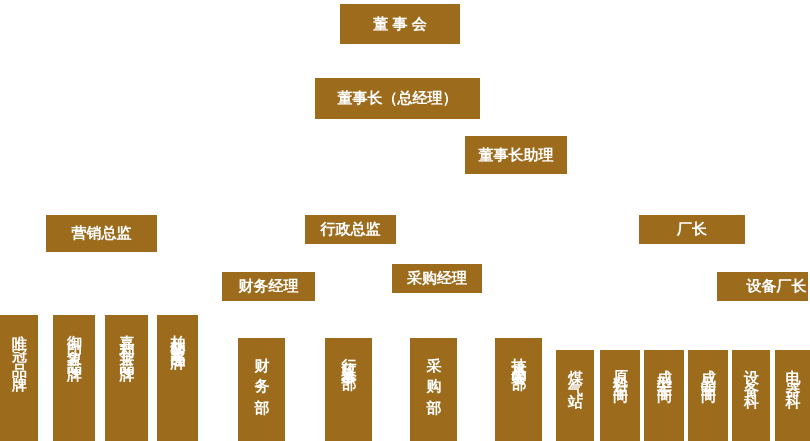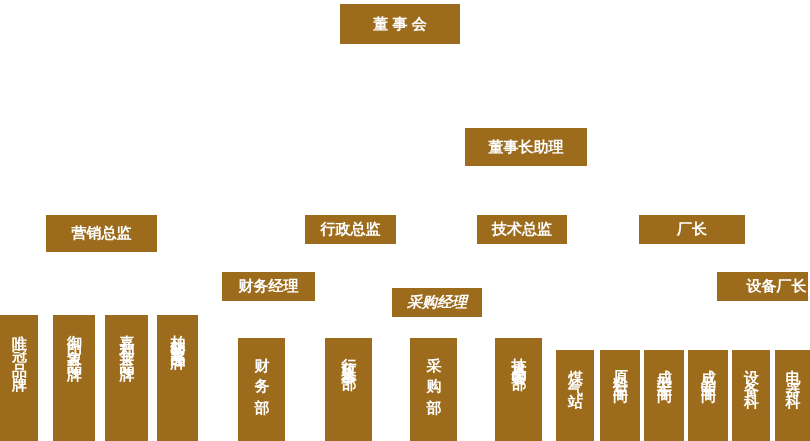--- a/index.html
+++ b/index.html
@@ -37,29 +37,29 @@
   .ls4  span { letter-spacing: 4px; }
   .ls6  span { letter-spacing: 6px; }
   .ls8  span { letter-spacing: 8px; }
   .ls12 span { letter-spacing: 12px; }
   .ls14 span { letter-spacing: 14px; }
   .ls20 span { letter-spacing: 20px; }
 
   
   .n-board     { left: 340px; top: 4px;   width: 120px; height: 40px; font-size: 17px; }
   .n-chairman  { left: 315px; top: 78px;  width: 165px; height: 41px; }
-  .n-assistant { left: 465px; top: 128px; width: 122px; height: 38px; text-align: center; }
+  .n-assistant { left: 465px; top: 136px; width: 102px; height: 38px; text-align: center; }
   
   .n-marketing { left: 46px;  top: 215px; width: 111px; height: 37px; }
   .n-admin     { left: 305px; top: 215px; width: 91px;  height: 29px; }
   .n-tech      { left: 477px; top: 215px; width: 90px;  height: 29px; }
   .n-factory   { left: 639px; top: 215px; width: 106px;  height: 29px; }
   
   .n-finmgr    { left: 222px; top: 272px; width: 93px;  height: 29px; }
-  .n-purmgr    { left: 392px; top: 288px; width: 90px;  height: 29px; font-style: italic; }
+  .n-purmgr    { left: 392px; top: 264px; width: 90px;  height: 29px; }
   .n-eqdir     { left: 717px; top: 272px; width: 91px;  height: 29px; padding-left: 28px; }
   
   .n-brand1  { left: 0;     top: 315px; width: 38px; height: 126px; }
   .n-brand2  { left: 53px;  top: 315px; width: 42px; height: 126px; }
   .n-brand3  { left: 105px; top: 315px; width: 43px; height: 126px; }
   .n-brand4  { left: 157px; top: 315px; width: 41px; height: 126px; }
   .n-findept { left: 238px; top: 338px; width: 47px; height: 103px; }
   .n-adminhr { left: 325px; top: 338px; width: 47px; height: 103px; }
   .n-purdept { left: 410px; top: 338px; width: 47px; height: 103px; }
   .n-techqc  { left: 495px; top: 338px; width: 47px; height: 103px; }
@@ -71,32 +71,32 @@
   .n-elsec   { left: 775px; top: 350px; width: 35px; height: 91px; }
 </style>
 </head>
 <body>
 
 <div class="chart">
 
   <div class="node h n-board">
     <span>董 事 会</span>
   </div>
+  <div class="node h n-chairman">
+    <span>董事长（总经理）</span>
+  </div>
   <div class="node h n-assistant">
     <span>董事长助理</span>
   </div>
 
   <div class="node h n-marketing">
     <span>营销总监</span>
   </div>
   <div class="node h n-admin">
     <span>行政总监</span>
-  </div>
-  <div class="node h n-tech">
-    <span>技术总监</span>
   </div>
   <div class="node h n-factory">
     <span>厂长</span>
   </div>
 
   <div class="node h n-finmgr">
     <span>财务经理</span>
   </div>
   <div class="node h n-purmgr">
     <span>采购经理</span>

